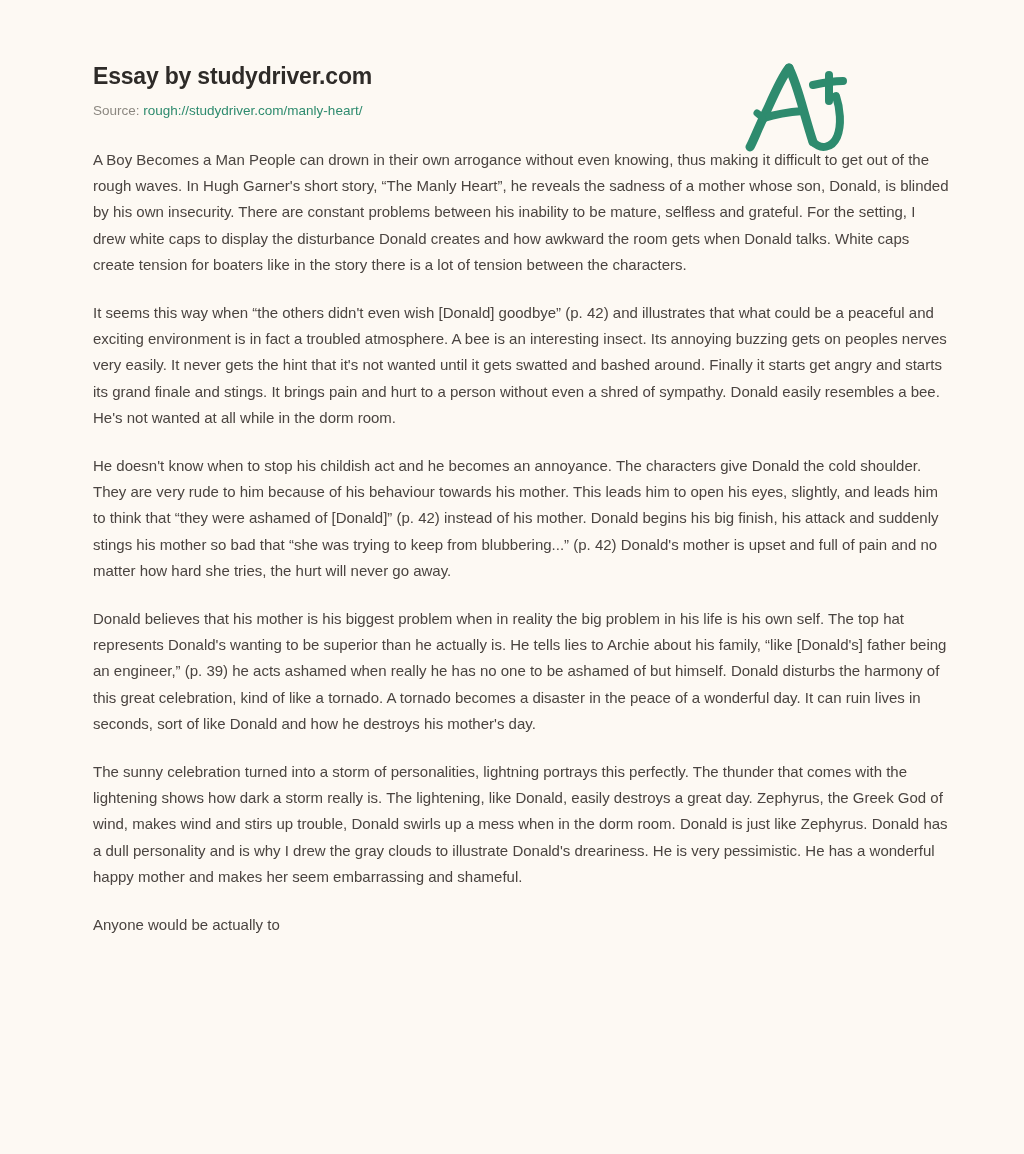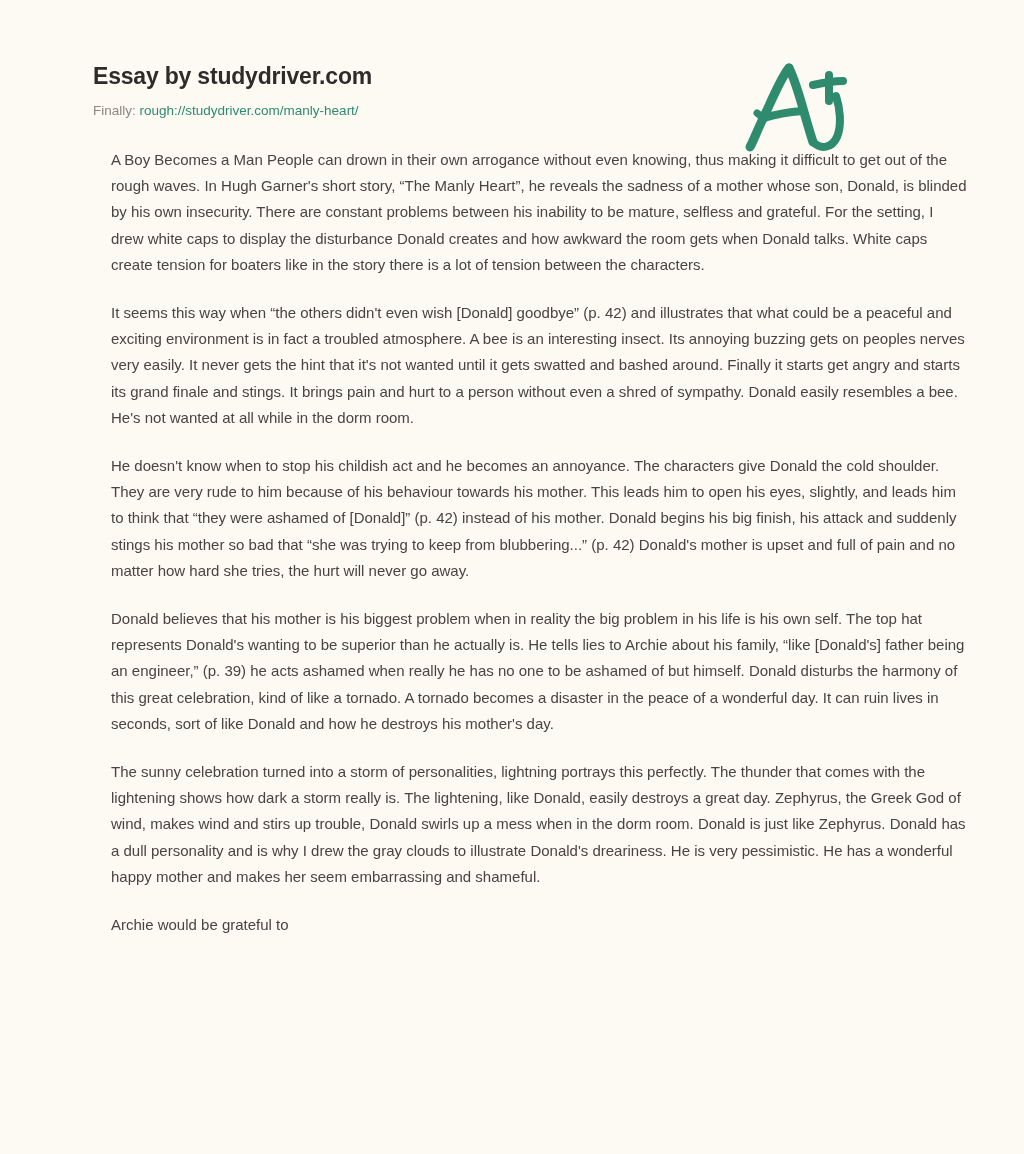--- a/index.html
+++ b/index.html
@@ -78,21 +78,20 @@
     font-weight: bold;
     color: #1c1a18;
     letter-spacing: -0.3px;
     line-height: 1.15;
   }
 
   
   .article {
     padding-top: 31px;
     width: 858px;
-    margin-left: 18px;
   }
   .article p {
     margin: 0 0 22px 0;
     font-size: 15px;
     line-height: 26.2px;
     color: #4a4440;
     text-align: left;
   }
   .article p:last-child {
     margin-bottom: 0;
@@ -100,21 +99,21 @@
 </style>
 </head>
 <body>
 
 <div class="page">
 
   <div class="header">
     <div class="header-text">
       <div class="brand-line">Essay by studydriver.com</div>
       <div class="source-line">
-        <span class="source-label">Finally:</span>
+        <span class="source-label">Source:</span>
         <a class="source-url" href="#">rough://studydriver.com/manly-heart/</a>
       </div>
     </div>
 
     <div class="logo">
       <svg viewBox="0 0 120 110" xmlns="http://www.w3.org/2000/svg">
         <g fill="none" stroke="#2e8b6e" stroke-linecap="round" stroke-linejoin="round">
 
           <path d="M13 95 C16 90 22 74 31 56 C39 38 47 22 52 16" stroke-width="9"></path>
 
@@ -134,16 +133,16 @@
     </div>
   </div>
 
 
   <div class="article">
     <p>A Boy Becomes a Man People can drown in their own arrogance without even knowing, thus making it difficult to get out of the rough waves. In Hugh Garner's short story, “The Manly Heart”, he reveals the sadness of a mother whose son, Donald, is blinded by his own insecurity. There are constant problems between his inability to be mature, selfless and grateful. For the setting, I drew white caps to display the disturbance Donald creates and how awkward the room gets when Donald talks. White caps create tension for boaters like in the story there is a lot of tension between the characters.</p>
     <p>It seems this way when “the others didn't even wish [Donald] goodbye” (p. 42) and illustrates that what could be a peaceful and exciting environment is in fact a troubled atmosphere. A bee is an interesting insect. Its annoying buzzing gets on peoples nerves very easily. It never gets the hint that it's not wanted until it gets swatted and bashed around. Finally it starts get angry and starts its grand finale and stings. It brings pain and hurt to a person without even a shred of sympathy. Donald easily resembles a bee. He's not wanted at all while in the dorm room.</p>
     <p>He doesn't know when to stop his childish act and he becomes an annoyance. The characters give Donald the cold shoulder. They are very rude to him because of his behaviour towards his mother. This leads him to open his eyes, slightly, and leads him to think that “they were ashamed of [Donald]” (p. 42) instead of his mother. Donald begins his big finish, his attack and suddenly stings his mother so bad that “she was trying to keep from blubbering...” (p. 42) Donald's mother is upset and full of pain and no matter how hard she tries, the hurt will never go away.</p>
     <p>Donald believes that his mother is his biggest problem when in reality the big problem in his life is his own self. The top hat represents Donald's wanting to be superior than he actually is. He tells lies to Archie about his family, “like [Donald's] father being an engineer,” (p. 39) he acts ashamed when really he has no one to be ashamed of but himself. Donald disturbs the harmony of this great celebration, kind of like a tornado. A tornado becomes a disaster in the peace of a wonderful day. It can ruin lives in seconds, sort of like Donald and how he destroys his mother's day.</p>
     <p>The sunny celebration turned into a storm of personalities, lightning portrays this perfectly. The thunder that comes with the lightening shows how dark a storm really is. The lightening, like Donald, easily destroys a great day. Zephyrus, the Greek God of wind, makes wind and stirs up trouble, Donald swirls up a mess when in the dorm room. Donald is just like Zephyrus. Donald has a dull personality and is why I drew the gray clouds to illustrate Donald's dreariness. He is very pessimistic. He has a wonderful happy mother and makes her seem embarrassing and shameful.</p>
-    <p>Archie would be grateful to</p>
+    <p>Anyone would be actually to</p>
   </div>
 
 </div>
 
 </body></html>

